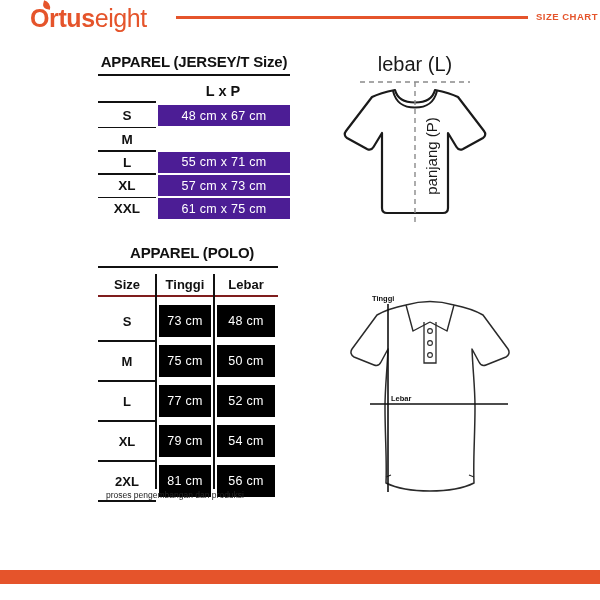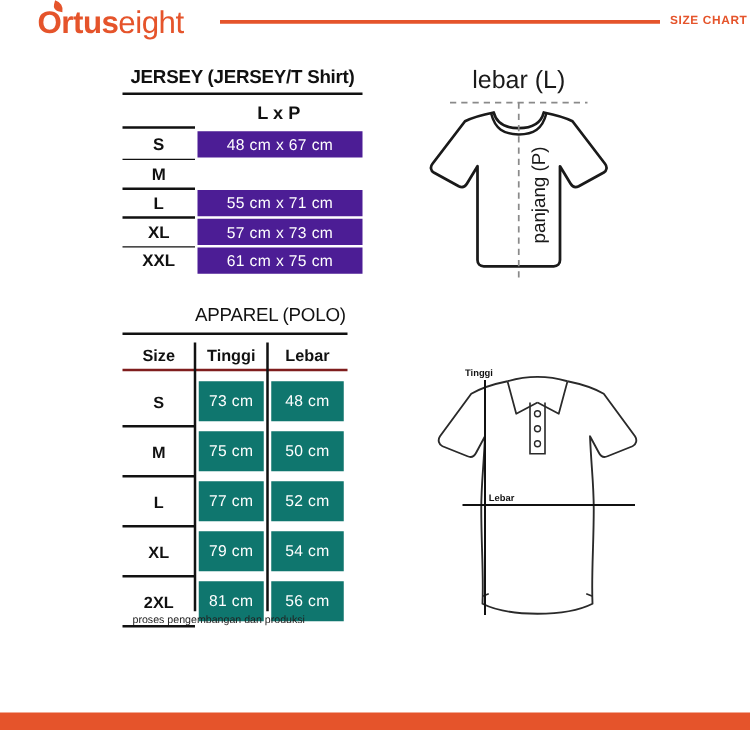--- a/index.html
+++ b/index.html
@@ -28,34 +28,34 @@
   .j-row:first-of-type{margin-top:0;}
   .j-row:not(:last-child)::after{content:"";position:absolute;left:0;bottom:-2px;width:58px;
                  height:1.6px;background:#111;}
   .j-size{width:58px;display:flex;align-items:center;justify-content:center;
           font-size:13.5px;font-weight:bold;}
   .j-val{flex:1;margin-left:2px;background:#4c1d95;color:#fff;display:flex;align-items:center;
          justify-content:center;font-size:12.5px;letter-spacing:0.3px;}
 
   
   .pt{position:absolute;left:98px;top:243px;width:180px;}
-  .pt-title{font-size:15px;font-weight:normal;line-height:19px;margin-left:58px;
+  .pt-title{font-size:15px;font-weight:bold;line-height:19px;margin-left:32px;
             width:122px;letter-spacing:-0.2px;white-space:nowrap;}
   .pt-underline{height:2px;background:#111;margin-top:4px;}
   .p-head{display:flex;height:21px;margin-top:6px;border-bottom:2px solid #7f1d1d;}
   .p-head .hc{display:flex;align-items:center;justify-content:center;font-size:13px;font-weight:bold;}
   .c1{width:58px;}.c2{width:58px;}.c3{width:64px;}
   .p-row{display:flex;height:32px;margin-top:8px;position:relative;}
   .p-row:first-of-type{margin-top:1px;}
   .p-row:not(:last-child)::after{content:"";position:absolute;left:0;bottom:-5px;width:58px;
                  height:1.6px;background:#111;}
   .p-size{width:58px;display:flex;align-items:center;justify-content:center;
           font-size:13px;font-weight:bold;}
   .p-cell{box-sizing:border-box;padding:0 3px;}
-  .p-gray{width:100%;height:100%;background:#0f766e;color:#fff;display:flex;align-items:center;
+  .p-gray{width:100%;height:100%;background:#000000;color:#fff;display:flex;align-items:center;
           justify-content:center;font-size:12.5px;letter-spacing:0.3px;}
   .p-vline{position:absolute;width:2px;background:#111;top:31px;height:215px;}
   .p-vline.v1{left:57px;} .p-vline.v2{left:115px;}
 
   
   .lebar-label{position:absolute;left:340px;top:53px;width:150px;text-align:center;
                font-size:20px;color:#1a1a1a;}
   .tshirt-svg{position:absolute;left:340px;top:76px;}
   .panjang-label{position:absolute;left:371px;top:148px;width:120px;height:16px;
                  transform:rotate(-90deg);display:flex;align-items:center;justify-content:center;
@@ -69,21 +69,21 @@
 </head>
 <body>
 
 <div id="page">
 
   <div class="logo"><span class="logo-o">O</span><b>rtus</b><span>eight</span></div>
   <div class="hdr-line"></div>
   <div class="size-chart">SIZE CHART</div>
 
   <div class="jt">
-    <div class="jt-title">JERSEY (JERSEY/T Shirt)</div>
+    <div class="jt-title">APPAREL (JERSEY/T Size)</div>
     <div class="jt-underline"></div>
     <div class="j-head">
       <div class="j-head-spacer"></div>
       <div class="j-head-label">L x P</div>
     </div>
     <div class="j-row">
       <div class="j-size">S</div>
       <div class="j-val">48 cm x 67 cm</div>
     </div>
     <div class="j-row">

